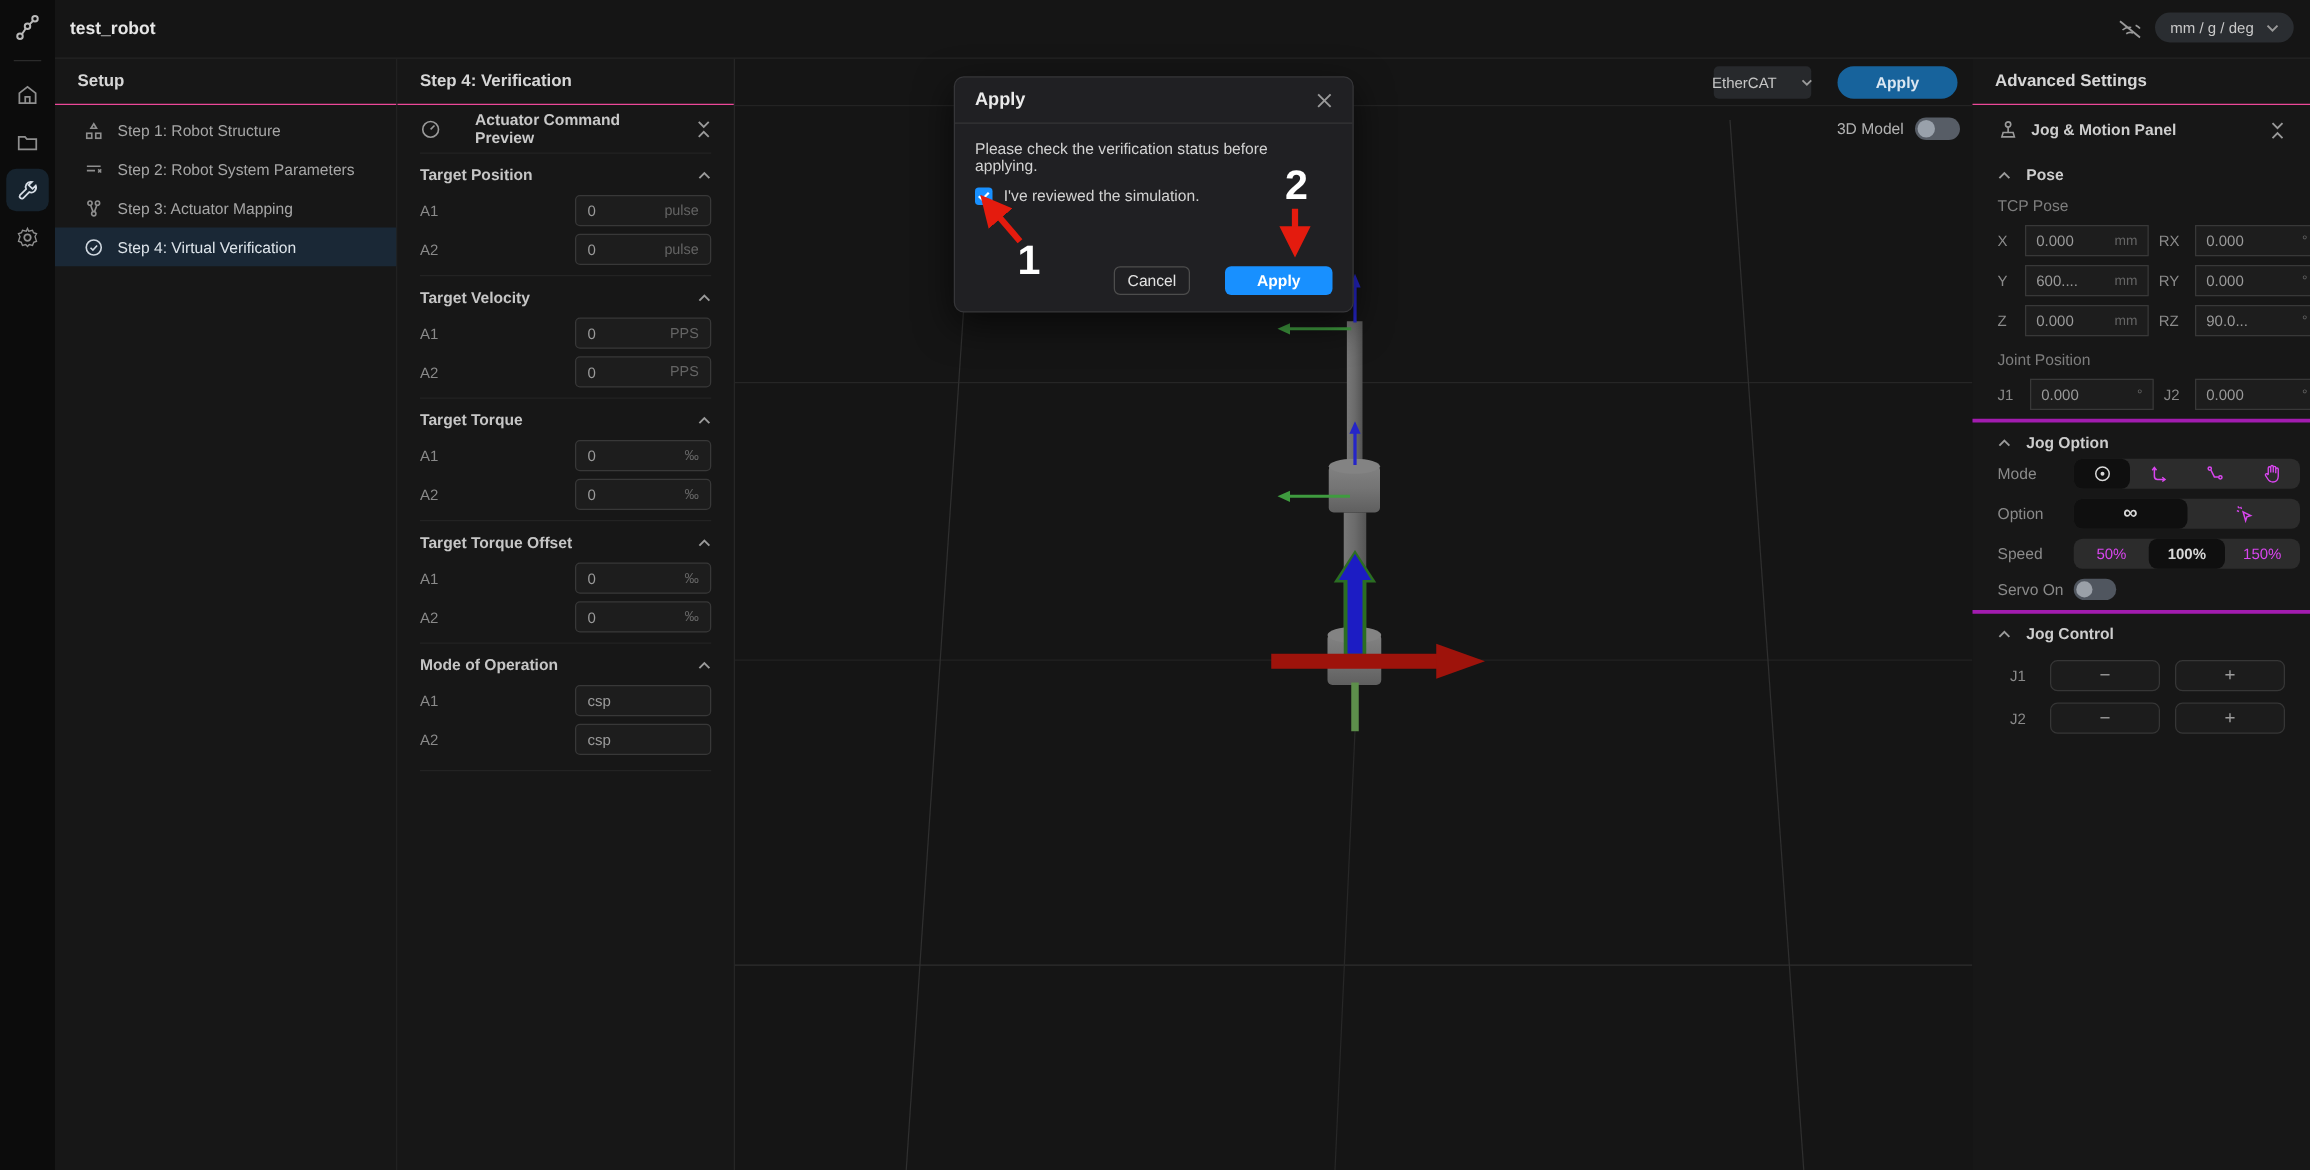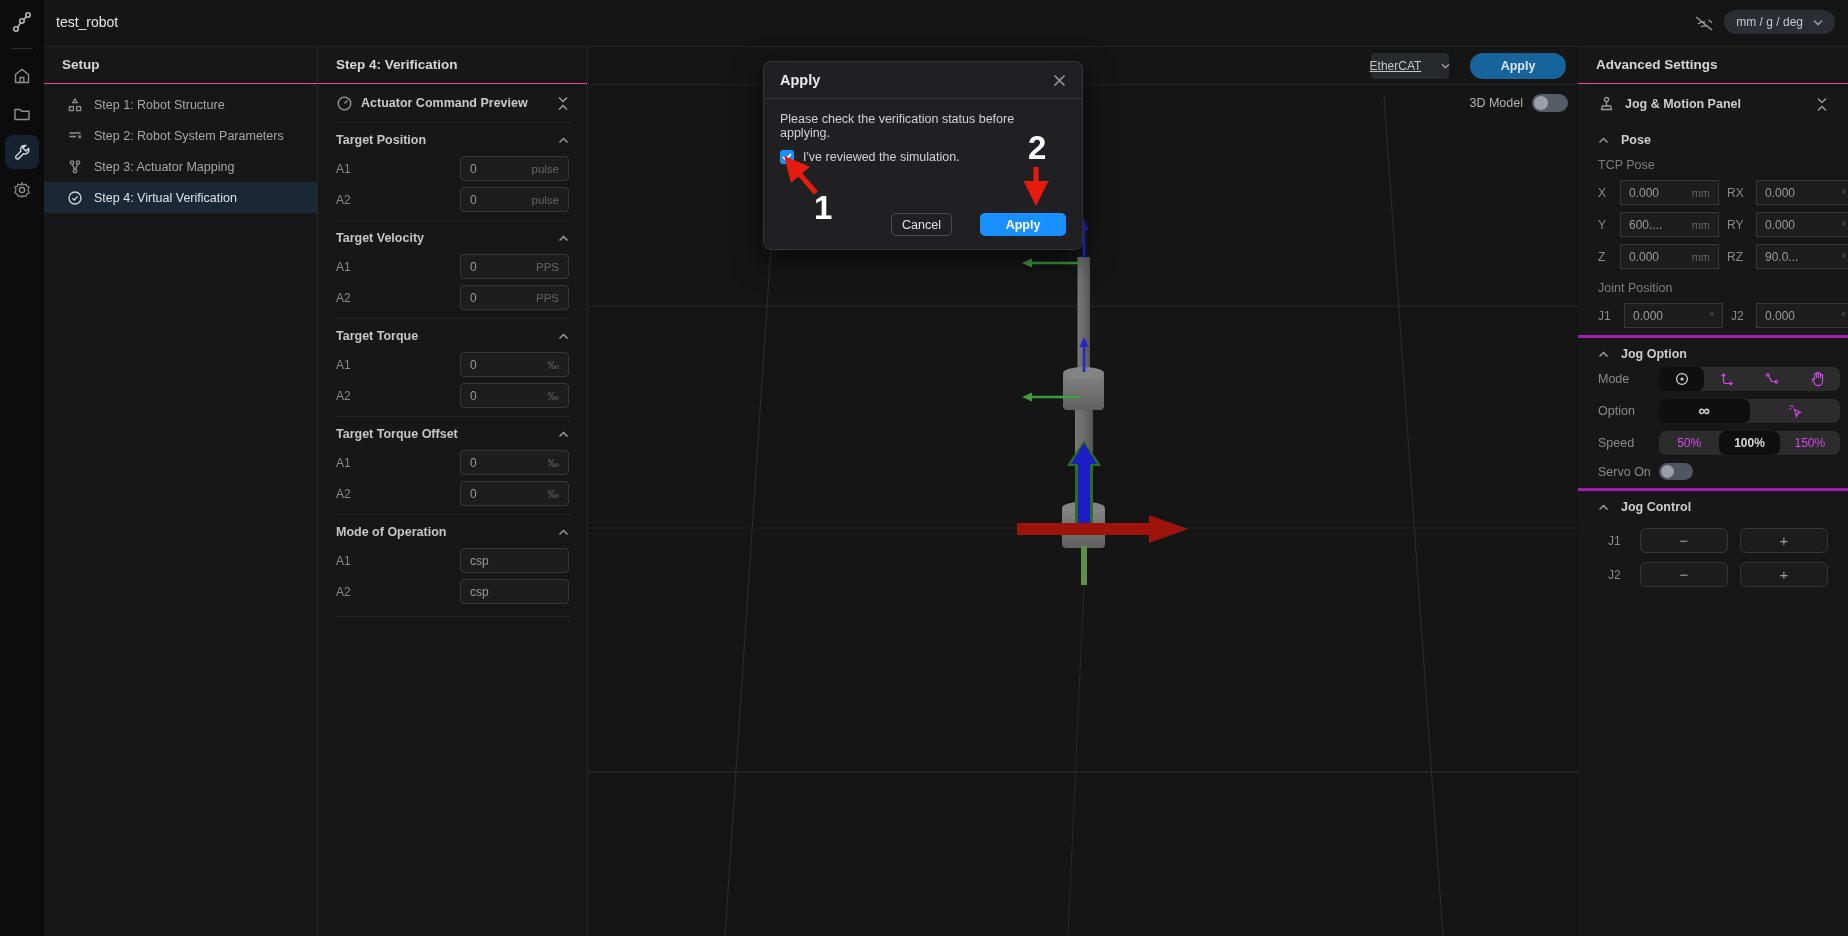--- a/index.html
+++ b/index.html
@@ -6,55 +6,55 @@
   .root{position:relative;width:1848px;height:936px;background:#141414;overflow:hidden;
         font-family:"Liberation Sans",sans-serif;color:#d9d9d9;font-size:13px;}
   
   .rail{position:absolute;left:0;top:0;width:44px;height:936px;background:#0c0c0c;z-index:5;}
   .rail .logo{width:44px;height:44px;display:flex;align-items:center;justify-content:center;color:#b9b9b9;}
   .rail .rule{height:1px;background:#2b2b2b;margin:4px 11px 10px;}
   .rail-btn{width:34px;height:34px;margin:4px 5px;border-radius:8px;display:flex;align-items:center;justify-content:center;color:#8f8f8f;}
   .rail-btn.active{background:#16232e;color:#d7dee6;}
   
   .topbar{position:absolute;left:44px;top:0;width:1804px;height:46px;background:#151515;border-bottom:1px solid #242424;z-index:4;}
-  .title{position:absolute;left:12px;top:14px;font-size:14px;font-weight:normal;color:#e6e6e6;}
+  .title{position:absolute;left:12px;top:14px;font-size:14px;font-weight:bold;color:#e6e6e6;}
   .offline{position:absolute;right:132px;top:11px;color:#9a9a9a;}
   .units-pill{position:absolute;right:13px;top:10px;height:24px;padding:0 12px;border-radius:13px;background:#2a2d31;
       display:flex;align-items:center;gap:10px;color:#c9c9c9;font-size:12px;}
   
   .panel{position:absolute;top:46px;height:890px;background:#171717;box-sizing:border-box;}
   .panel-head{height:38px;border-bottom:1px solid #ec4899;display:flex;align-items:center;padding:0 18px;
       font-size:13.5px;font-weight:bold;color:#d6d6d6;box-sizing:border-box;}
   
   .setup{left:44px;width:274px;border-right:1px solid #262626;}
   .step{height:31px;display:flex;align-items:center;gap:11px;padding:0 0 0 22px;color:#a6a6a6;font-size:12.5px;cursor:pointer;}
   .step .ic{width:17px;height:17px;color:#8f8f8f;flex:none;display:flex;align-items:center;justify-content:center;}
   .step.active{background:#1a2836;color:#dde4ea;}
   .step.active .ic{color:#cfd7df;}
   .steps{padding-top:5px;}
   
   .verif{left:318px;width:270px;border-right:1px solid #262626;}
-  .acp-head{height:38px;display:flex;align-items:center;gap:8px;padding:0 18px;font-size:12.5px;font-weight:bold;color:#c9c9c9;}
+  .acp-head{height:38px;display:flex;align-items:center;gap:27px;padding:0 18px;font-size:12.5px;font-weight:bold;color:#c9c9c9;}
   .acp-head .sp{flex:1;}
   .acp{padding:0 18px;}
   .sec{border-top:1px solid #232323;padding:6px 0 2px;}
   .sec:last-child{border-bottom:1px solid #232323;padding-bottom:6px;}
   .sec-title{display:flex;align-items:center;justify-content:space-between;font-size:12.5px;font-weight:bold;color:#c6c6c6;margin:4px 0 9px;}
   .frow{display:flex;align-items:center;margin-bottom:6px;}
   .frow .lbl{flex:1;color:#8a8a8a;font-size:12px;}
   .field{width:109px;height:25px;box-sizing:border-box;background:#1d1d1d;border:1px solid #383838;border-radius:4px;
       display:flex;align-items:center;justify-content:space-between;padding:0 9px;}
   .field .val{color:#9b9b9b;font-size:12px;}
   .field .unit{color:#646464;font-size:11.5px;}
   .chev{color:#9a9a9a;}
   
   .viewport{position:absolute;left:588px;top:46px;width:990px;height:890px;background:#151515;}
   .vp-strip{height:38px;border-bottom:1px solid #232323;}
   .ether{position:absolute;left:783px;top:7px;width:78px;height:26px;background:#27292c;border-radius:4px;
-      display:flex;align-items:center;justify-content:center;gap:20px;color:#c6c6c6;font-size:12px;text-decoration:underline;}
+      display:flex;align-items:center;justify-content:center;gap:20px;color:#c6c6c6;font-size:12px;}
   .apply-pill{position:absolute;left:882px;top:6px;width:96px;height:26px;background:#17639c;border-radius:13px;
       display:flex;align-items:center;justify-content:center;color:#dbe7f2;font-size:12.5px;font-weight:bold;}
   .model-row{position:absolute;right:10px;top:48px;display:flex;align-items:center;gap:9px;color:#b3b3b3;font-size:12.5px;}
   .switch{width:36px;height:18px;border-radius:9px;background:#575d66;position:relative;}
   .switch .knob{position:absolute;left:2px;top:2px;width:14px;height:14px;border-radius:50%;background:#99a1ab;}
   .scene{position:absolute;left:0;top:38px;}
   
   .adv{left:1578px;width:270px;}
   .jm-head{height:40px;display:flex;align-items:center;gap:10px;padding:0 20px;font-size:12.5px;font-weight:bold;color:#cdcdcd;}
   .jm-head .sp{flex:1;}

